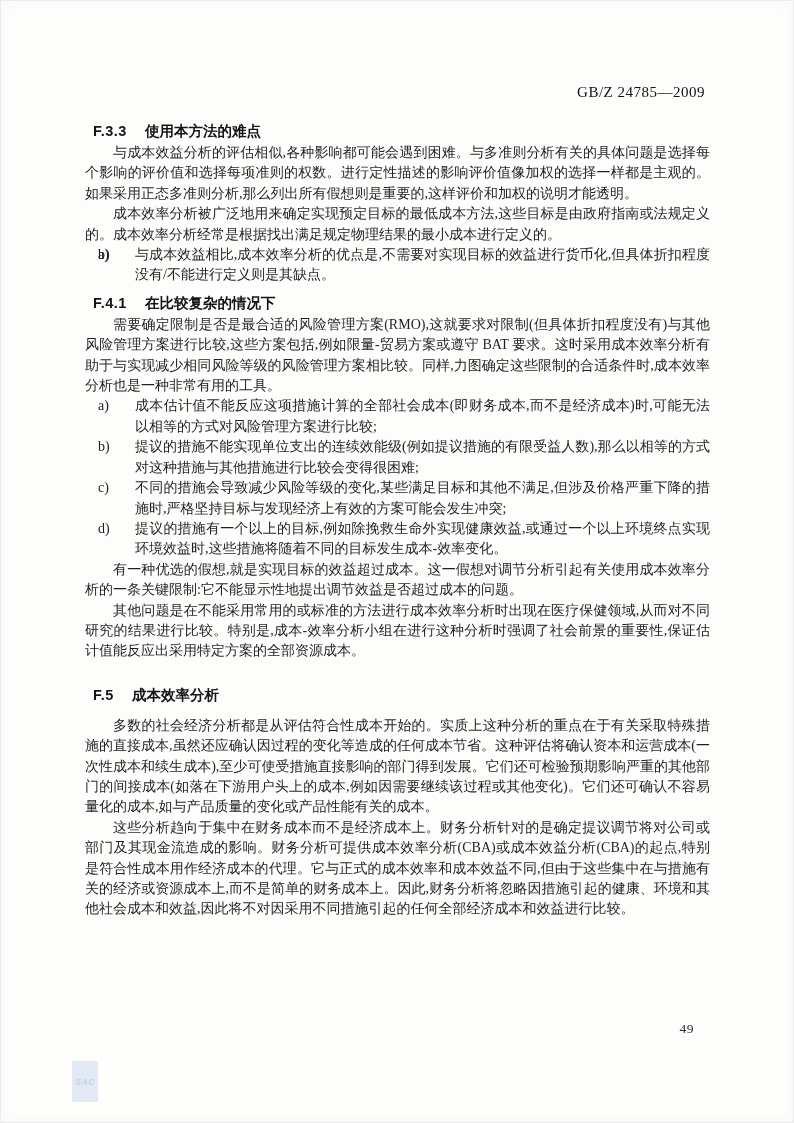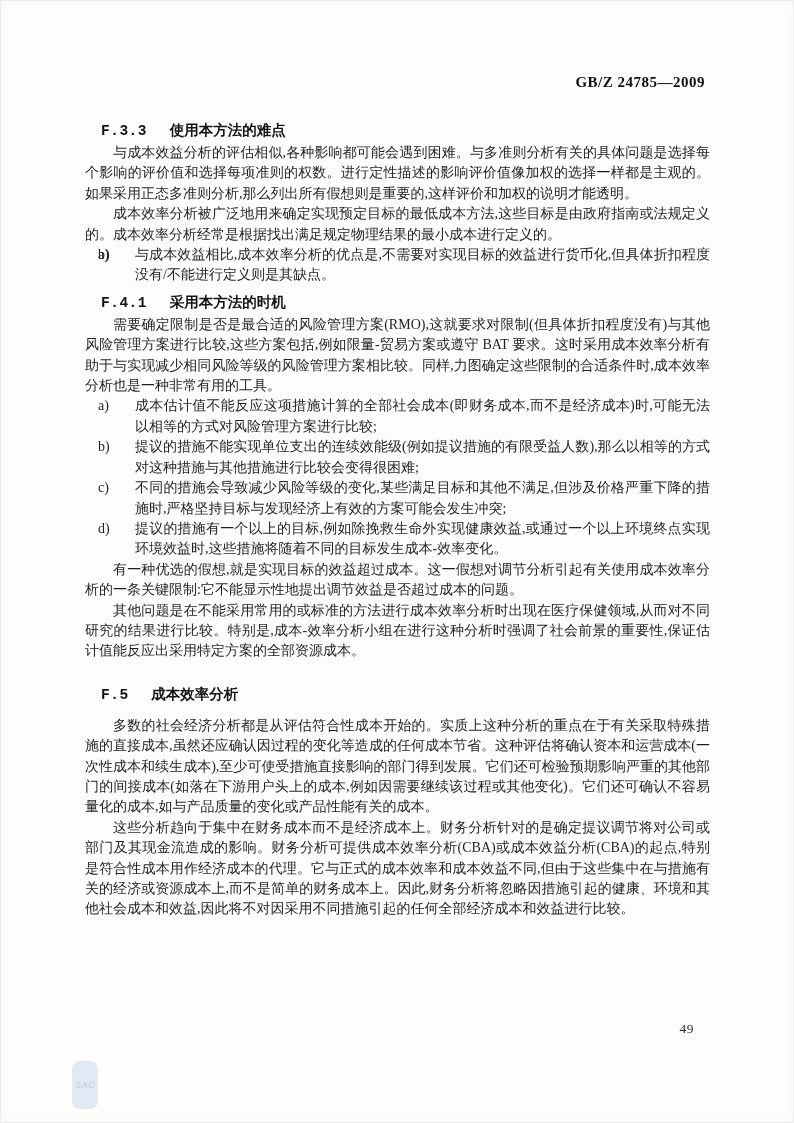--- a/index.html
+++ b/index.html
@@ -6,48 +6,48 @@
   .page{
     position:relative;
     width:794px;height:1123px;
     background:#fdfdfc;
     box-shadow:inset 0 0 0 1px #ececec, inset 0 0 14px rgba(0,0,0,0.03);
     overflow:hidden;
     font-family:"Liberation Serif","DejaVu Serif",serif;
     color:#1f1f1f;
   }
   .running-header{
-    position:absolute;top:74px;right:89px;
-    font-weight:700;font-size:15px;letter-spacing:0.5px;color:#111;
+    position:absolute;top:84px;right:89px;
+    font-weight:400;font-size:15px;letter-spacing:0.5px;color:#111;
   }
   .content{
     position:absolute;left:85px;top:121px;width:625px;
     font-size:14px;line-height:20.4px;
     text-align:justify;
   }
   .h{
-    margin:16px;padding:0;
-    font-family:Liberation Mono, monospace;
+    margin:8px;padding:0;
+    font-family:Liberation Sans, sans-serif;
     font-weight:700;font-size:14.5px;color:#141414;
     text-align:left;line-height:20px;
   }
   .hnum{margin-right:14px;letter-spacing:0.5px;}
   .h.lv1{margin-top:23px;margin-bottom:11px;}
   .h.sub{margin-top:7px;margin-bottom:2px;}
   .h.first{margin-top:0;}
   .para{margin:0;text-indent:28px;}
   .item{position:relative;padding-left:50px;text-indent:0;}
   .item .ilabel{position:absolute;left:13px;top:0;}
   .page-number{
     position:absolute;top:1021px;right:100px;
     font-size:13.5px;color:#22323a;letter-spacing:0.5px;text-align:center;
   }
   .watermark{
     position:absolute;left:72px;top:1061px;
-    width:26px;height:48px;border-radius:8px;
+    width:26px;height:41px;border-radius:2px;
     background:#e2e9f4;
     display:flex;align-items:center;justify-content:center;
   }
   .watermark span{
     font-family:"Liberation Sans","DejaVu Sans",sans-serif;
     font-size:9px;font-weight:700;font-style:italic;color:#c5d3e9;
     letter-spacing:0.3px;
   }
 </style>
 </head>
@@ -69,21 +69,21 @@
     <div class="item">
       <span class="ilabel">a)</span>
     </div>
     <div class="item">
       <span class="ilabel">b)</span>
       <span>与成本效益相比,成本效率分析的优点是,不需要对实现目标的效益进行货币化,但具体折扣程度没有/不能进行定义则是其缺点。</span>
     </div>
 
     <h3 class="h sub">
       <span class="hnum">F.4.1</span>
-      <span class="htitle">采用本方法的时机</span>
+      <span class="htitle">在比较复杂的情况下</span>
     </h3>
     <p class="para">需要确定限制是否是最合适的风险管理方案(RMO),这就要求对限制(但具体折扣程度没有)与其他风险管理方案进行比较,这些方案包括,例如限量-贸易方案或遵守 BAT 要求。这时采用成本效率分析有助于与实现减少相同风险等级的风险管理方案相比较。同样,力图确定这些限制的合适条件时,成本效率分析也是一种非常有用的工具。</p>
 
     <div class="item">
       <span class="ilabel">a)</span>
       <span>成本估计值不能反应这项措施计算的全部社会成本(即财务成本,而不是经济成本)时,可能无法以相等的方式对风险管理方案进行比较;</span>
     </div>
     <div class="item">
       <span class="ilabel">b)</span>
       <span>提议的措施不能实现单位支出的连续效能级(例如提议措施的有限受益人数),那么以相等的方式对这种措施与其他措施进行比较会变得很困难;</span>

